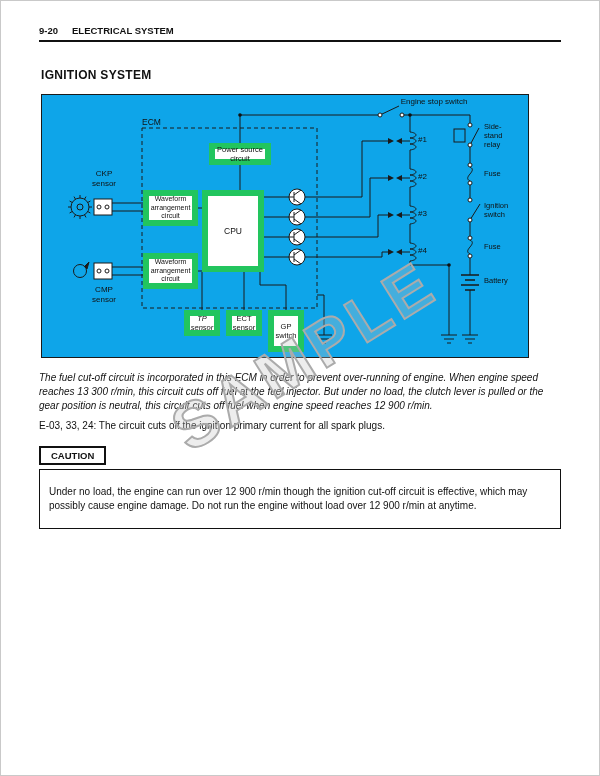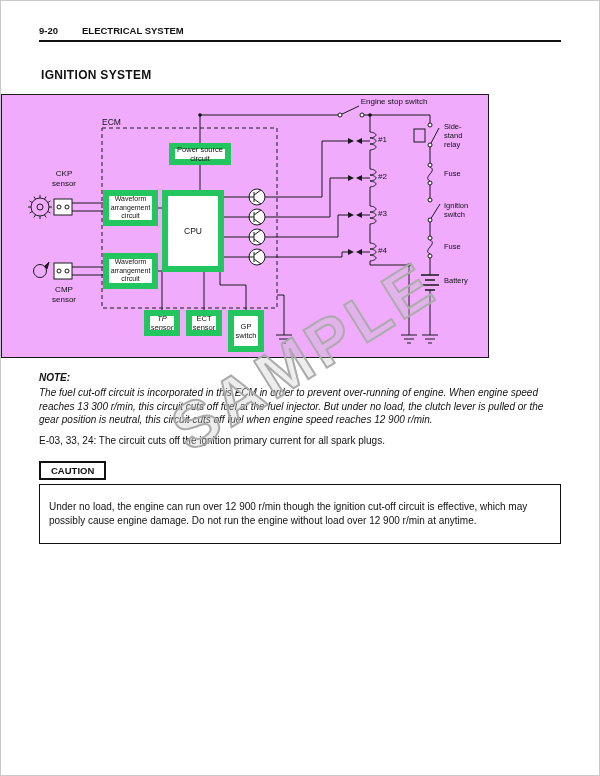--- a/index.html
+++ b/index.html
@@ -6,30 +6,30 @@
   body {
     width:600px; height:776px; background:#f2f2f2;
     font-family:"Liberation Sans", sans-serif; color:#111;
   }
   .page {
     position:relative; width:598px; height:774px; background:#fff;
     border:1px solid #c9c9c9; overflow:hidden;
   }
   .hdr {
     margin:24px 38px 0 38px; border-bottom:2px solid #111;
-    padding-bottom:4px; display:flex; gap:24px;
+    padding-bottom:4px; display:flex; gap:14px;
     font-weight:bold; font-size:9.5px;
   }
   .page-title {
     margin:26px 38px 12px 40px; font-size:12px; font-weight:bold;
     letter-spacing:0.3px;
   }
   .diagram {
-    position:relative; width:486px; height:262px;
-    border:1px solid #1a1a1a; box-sizing:content-box; background:#f0abfc;
+    position:relative; margin-left:40px; width:486px; height:262px;
+    border:1px solid #1a1a1a; box-sizing:content-box; background:#0ea5e9;
   }
   .diagram svg { position:absolute; left:0; top:0; }
   .dbox {
     position:absolute; border:6px solid #22c55e; background:#fff;
     box-sizing:border-box; display:flex; align-items:center; justify-content:center;
     text-align:center; font-size:7.5px; line-height:1.25; padding:1px;
   }
   .dlabel { position:absolute; font-size:8px; line-height:1.2; background:transparent; }
   .center { text-align:center; }
   .note-wrap { margin:13px 38px 0 38px; font-size:10px; font-style:italic; line-height:1.38; }
@@ -215,21 +215,20 @@
     <div class="dlabel" style="left:376px; top:151px;">#4</div>
 
     <div class="dlabel" style="left:442px; top:27px; width:34px; font-size:7.5px;">Side-stand relay</div>
     <div class="dlabel" style="left:442px; top:74px; font-size:7.5px;">Fuse</div>
     <div class="dlabel" style="left:442px; top:106px; width:40px; font-size:7.5px;">Ignition switch</div>
     <div class="dlabel" style="left:442px; top:147px; font-size:7.5px;">Fuse</div>
     <div class="dlabel" style="left:442px; top:181px; font-size:7.5px;">Battery</div>
   </div>
 
   <div class="note-wrap">
-    <div class="note-label">NOTE:</div>
     <div>The fuel cut-off circuit is incorporated in this ECM in order to prevent over-running of engine. When engine speed reaches 13 300 r/min, this circuit cuts off fuel at the fuel injector. But under no load, the clutch lever is pulled or the gear position is neutral, this circuit cuts off fuel when engine speed reaches 12 900 r/min.</div>
   </div>
 
   <div class="e-line">E-03, 33, 24: The circuit cuts off the ignition primary current for all spark plugs.</div>
 
   <div class="caution-label-row">
     <span class="caution-label">CAUTION</span>
   </div>
   <div class="caution-box">Under no load, the engine can run over 12 900 r/min though the ignition cut-off circuit is effective, which may possibly cause engine damage. Do not run the engine without load over 12 900 r/min at anytime.</div>
 

